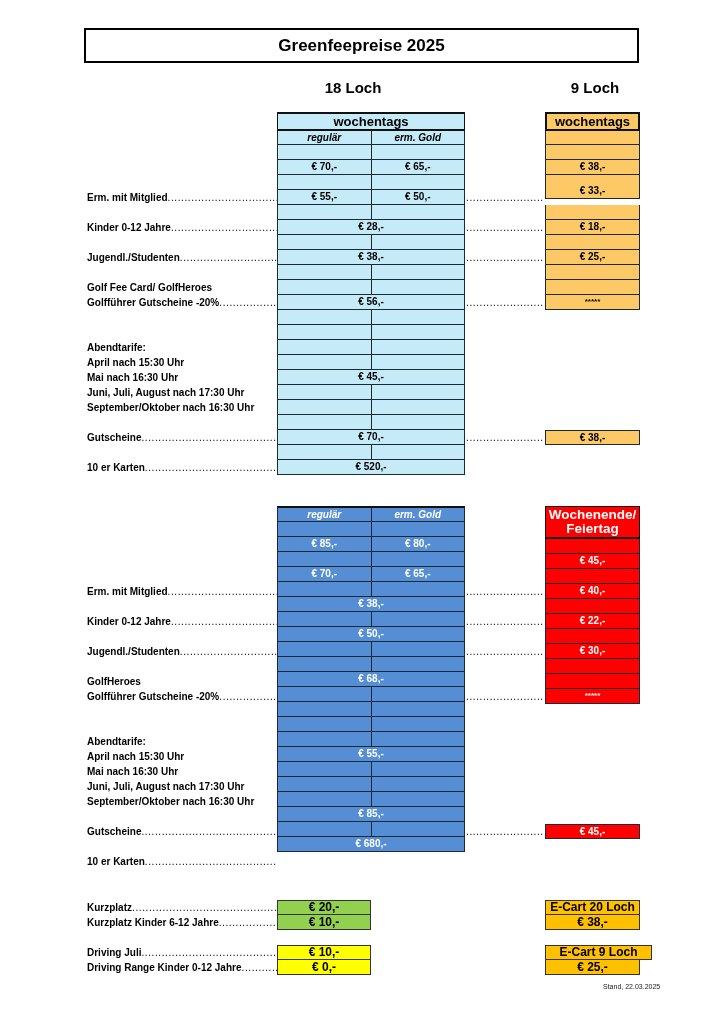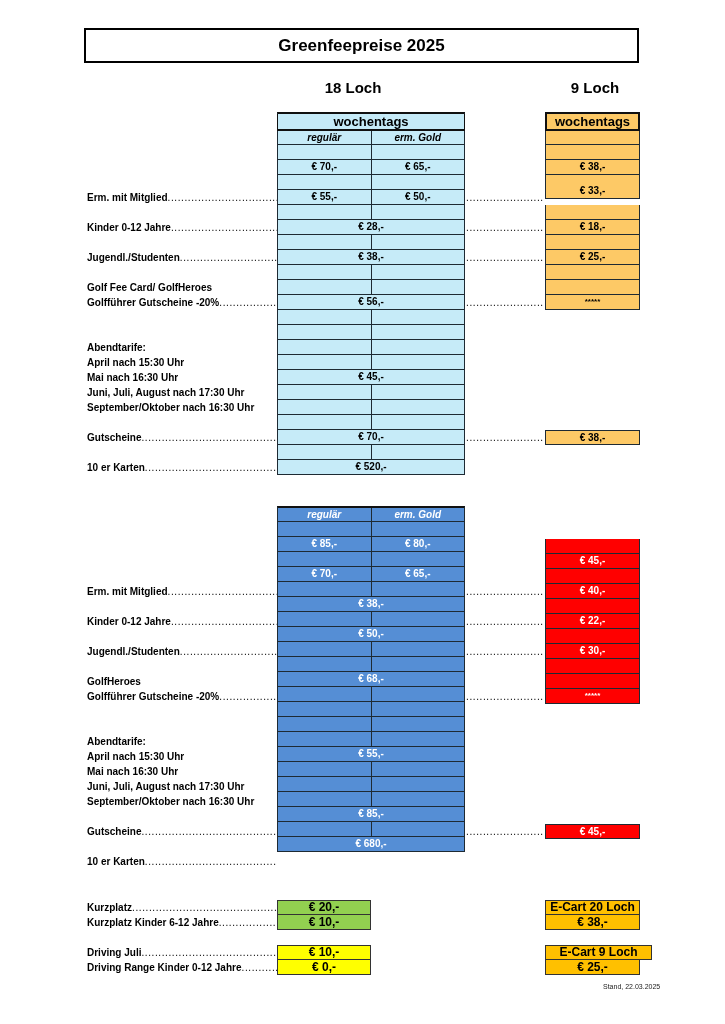--- a/index.html
+++ b/index.html
@@ -288,20 +288,24 @@
         <div class="c m">€ 85,-</div>
       </div>
       <div class="row">
         <div class="c a"></div>
         <div class="c b"></div>
       </div>
       <div class="row">
         <div class="c m">€ 680,-</div>
       </div>
     </div>
+    <div class="h9box two" style="background: rgb(255, 0, 0); color: rgb(255, 255, 255);">
+      <div>Wochenende/</div>
+      <div>Feiertag</div>
+    </div>
     <div class="n9" style="top: 33px; height: 15px; background: rgb(255, 0, 0); color: rgb(255, 255, 255);"></div>
     <div class="n9" style="top: 48px; height: 15px; background: rgb(255, 0, 0); color: rgb(255, 255, 255);">€ 45,-</div>
     <div class="n9" style="top: 63px; height: 15px; background: rgb(255, 0, 0); color: rgb(255, 255, 255);"></div>
     <div class="label" style="top: 78px;">
       <span class="lt">Erm. mit Mitglied</span>
       <span class="dots"></span>
     </div>
     <div class="mid" style="top: 78px;"></div>
     <div class="n9" style="top: 78px; height: 15px; background: rgb(255, 0, 0); color: rgb(255, 255, 255);">€ 40,-</div>
     <div class="n9" style="top: 93px; height: 15px; background: rgb(255, 0, 0); color: rgb(255, 255, 255);"></div>

